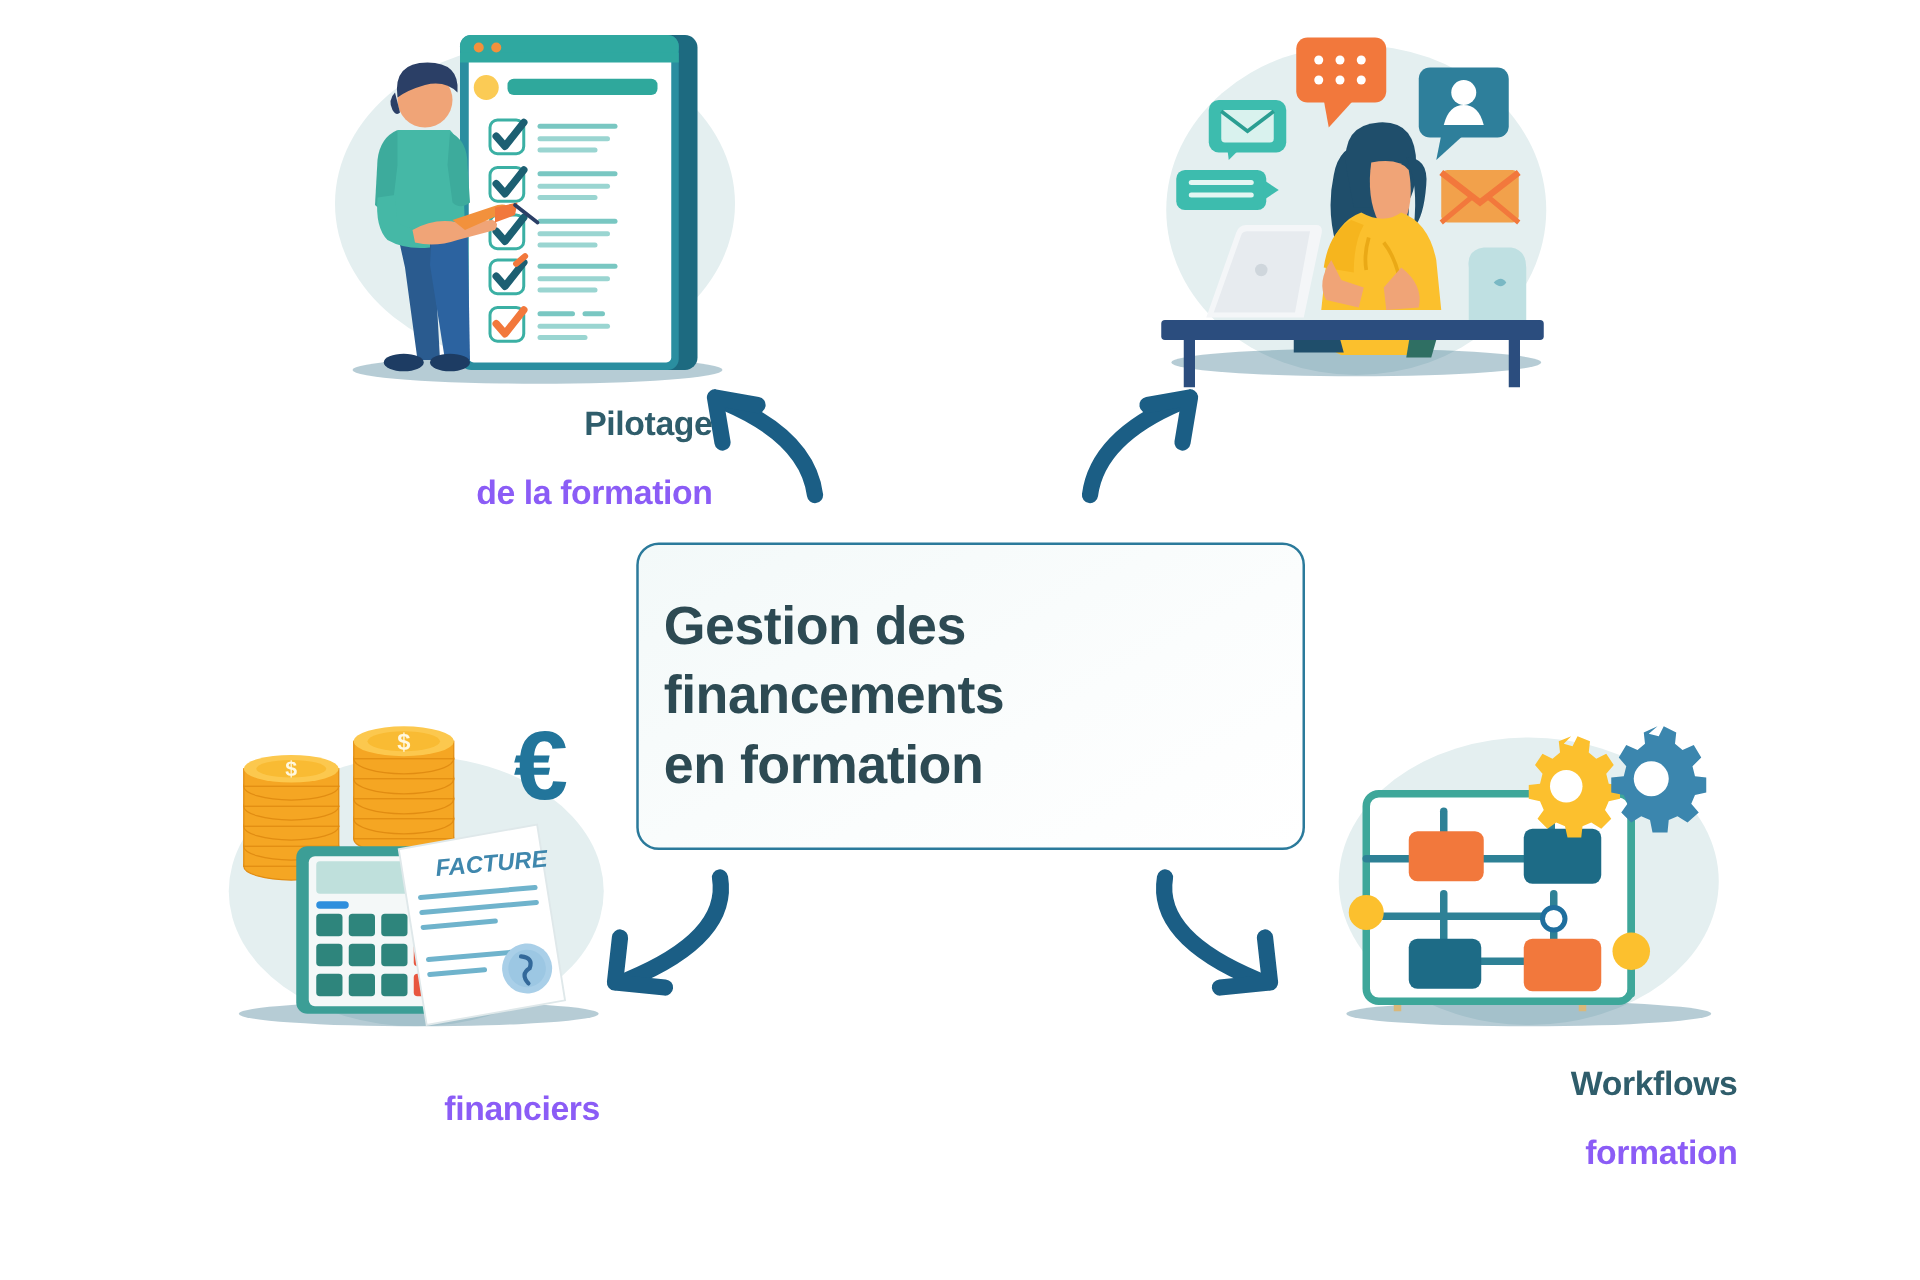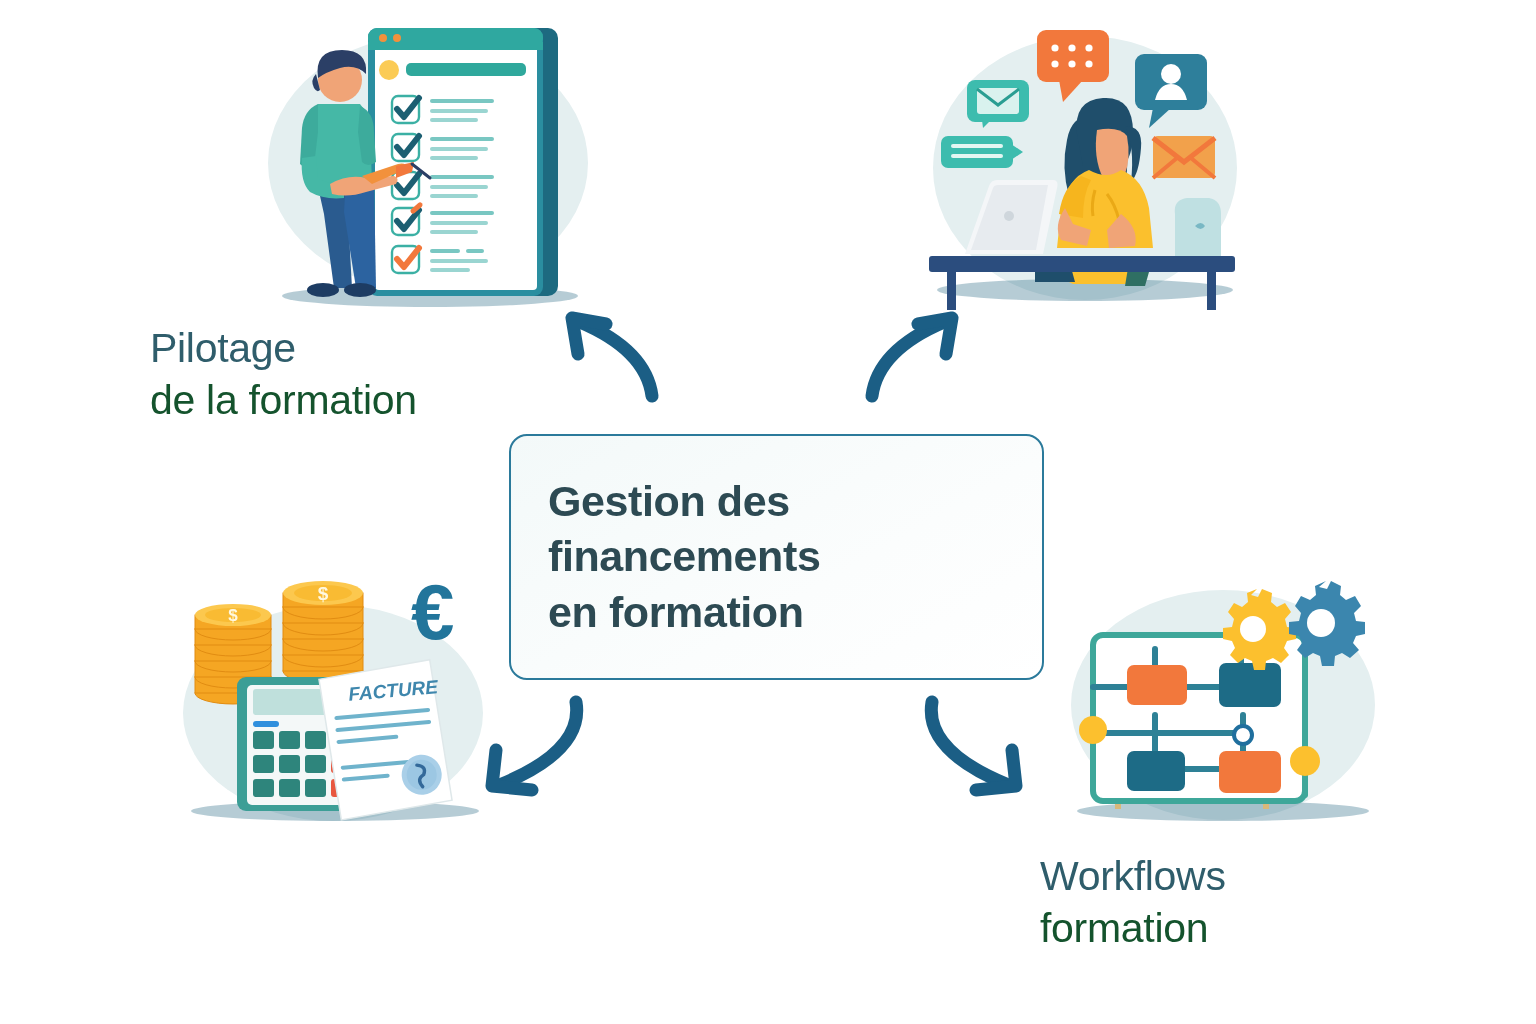--- a/index.html
+++ b/index.html
@@ -33,35 +33,35 @@
     display: flex;
     align-items: center;
     justify-content: flex-start;
   }
   .center-text {
     color: #2d4a53;
     font-size: 43px;
     font-weight: bold;
     line-height: 1.28;
     letter-spacing: -0.4px;
-    padding-left: 37px;
+    padding-left: 20px;
     white-space: pre-line;
   }
 
   
   .label {
     position: absolute;
-    font-size: 41px;
-    font-weight: normal;
+    font-size: 27px;
+    font-weight: bold;
     line-height: 1.28;
     letter-spacing: -0.3px;
-    text-align: left;
+    text-align: right;
   }
   .label .l1 { display: block; color: #2f5d6b; }
-  .label .l2 { display: block; color: #14532d; }
+  .label .l2 { display: block; color: #8b5cf6; margin-top: 20px; }
 
   #label-tl { left: 150px; top: 322px; width: 420px; }
   #label-tr { left: 1000px; top: 322px; width: 330px; }
   #label-bl { left: 160px; top: 850px; width: 320px; }
   #label-br { left: 1040px; top: 850px; width: 350px; }
 
   
   .illo { position: absolute; }
   #illo-tl { left: 250px; top: 8px;  width: 345px; height: 300px; }
   #illo-tr { left: 925px; top: 18px; width: 320px; height: 292px; }
@@ -387,20 +387,21 @@
 en formation</div>
   </div>
 
   <div class="label" id="label-tl">
     <span class="l1">Pilotage</span>
     <span class="l2">de la formation</span>
   </div>
 
 
   <div class="label" id="label-bl">
+    <span class="l2">financiers</span>
   </div>
 
   <div class="label" id="label-br">
     <span class="l1">Workflows</span>
     <span class="l2">formation</span>
   </div>
 
 </div>
 
 </body></html>

